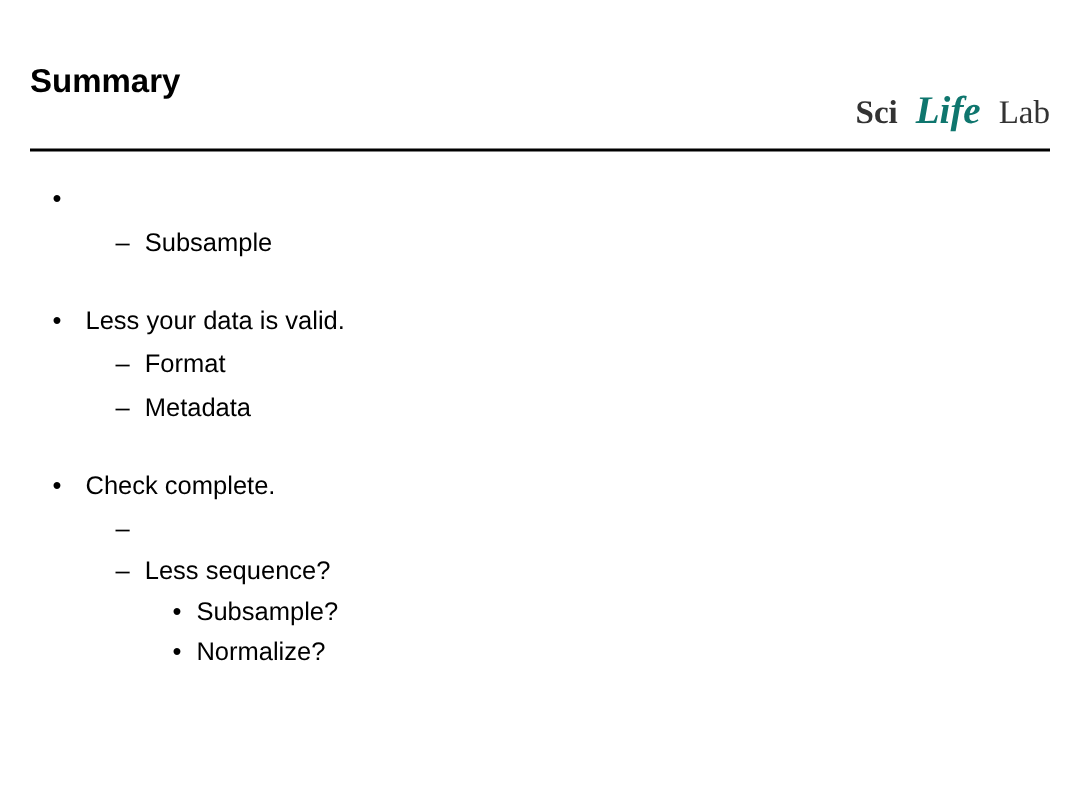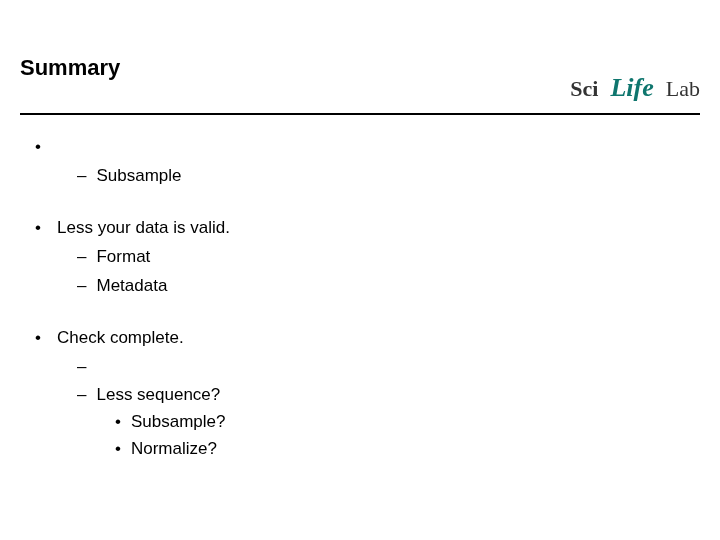--- a/index.html
+++ b/index.html
@@ -6,21 +6,21 @@
   body {
     width: 720px;
     height: 540px;
     background: #fff;
     font-family: Arial, Helvetica, sans-serif;
     color: #000;
     position: relative;
     overflow: hidden;
   }
   .header {
-    padding: 32px 20px 10px 20px;
+    padding: 18px 20px 10px 20px;
     display: flex;
     justify-content: space-between;
     align-items: center;
   }
   .title {
     font-size: 22px;
     font-weight: bold;
   }
   .logo {
     display: flex;

